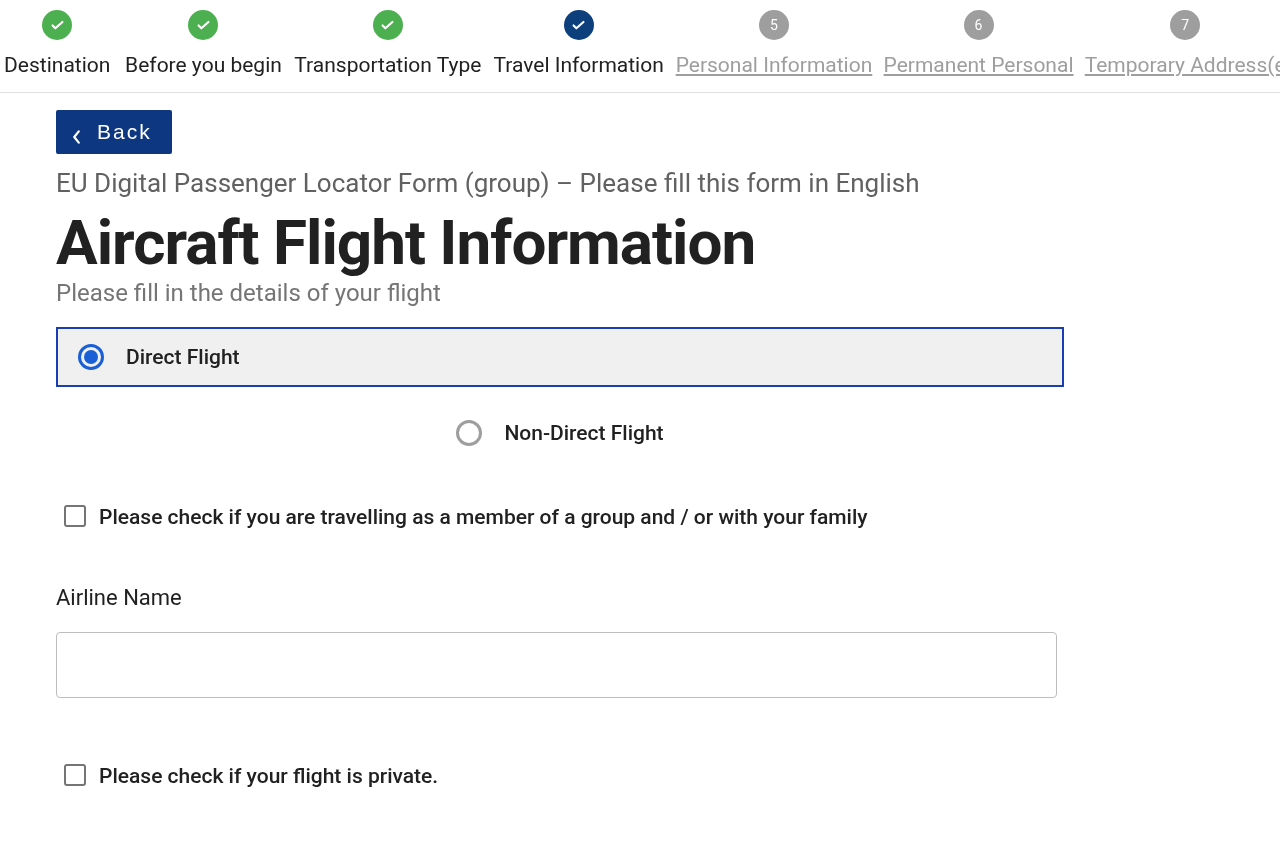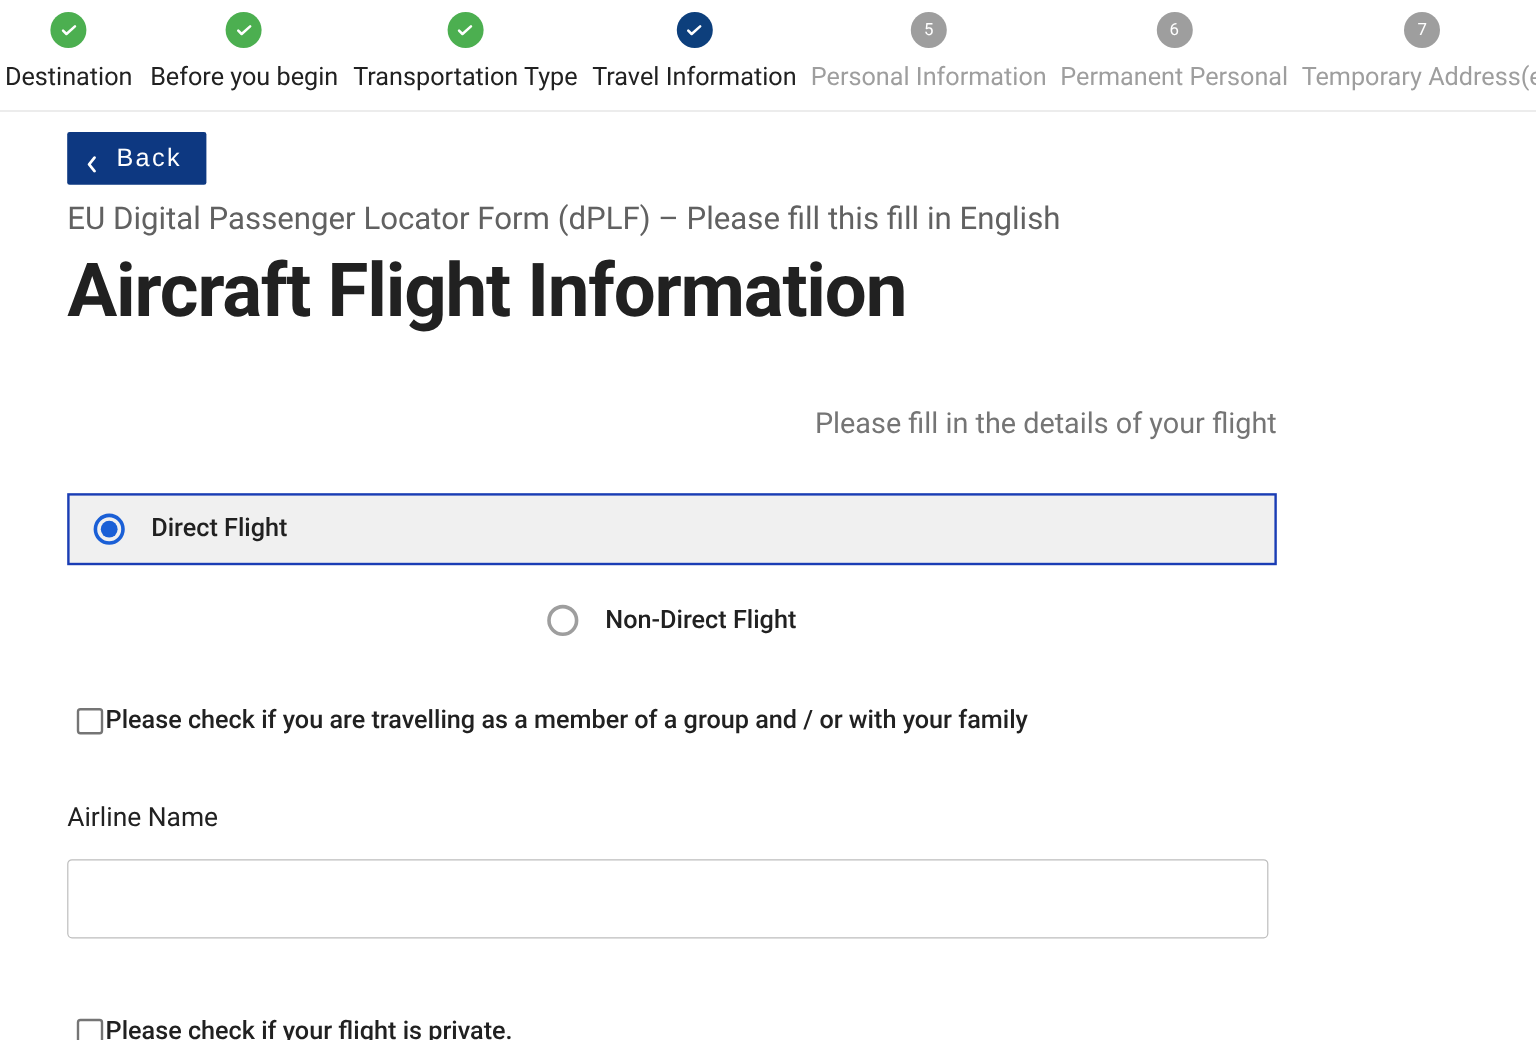--- a/index.html
+++ b/index.html
@@ -59,20 +59,21 @@
       font-weight: 400;
     }
     .step-label {
       font-size: 21px;
       color: #212121;
       font-weight: 400;
       white-space: nowrap;
     }
     .step-label.pending {
       color: #9e9e9e;
+      text-decoration: underline;
     }
     .content {
       padding: 17px 56px 40px 56px;
       max-width: 1120px;
     }
     .back-btn {
       background: #0d3881;
       color: #fff;
       border: none;
       padding: 10px 20px 10px 16px;
@@ -98,26 +99,24 @@
     .page-title {
       font-size: 62px;
       font-weight: 700;
       color: #212121;
       margin-top: 8px;
       letter-spacing: -1px;
     }
     .helper {
       font-size: 24px;
       color: #757575;
-      margin-top: 60px;
-      font-weight: 400;
-      text-align: right;
+      font-weight: 400;
     }
     .radio-group {
-      margin-top: 44px;
+      margin-top: 20px;
     }
     .radio-row {
       display: flex;
       align-items: center;
       gap: 22px;
       padding: 15px 20px;
       font-size: 21px;
       font-weight: 500;
       color: #212121;
       cursor: pointer;
@@ -146,22 +145,21 @@
     }
     .radio.checked::after {
       content: "";
       width: 14px;
       height: 14px;
       background: #1a5fd6;
       border-radius: 50%;
     }
     .checkbox-row {
       display: flex;
-      align-items: center;
-      gap: 2px;
+      gap: 13px;
       margin-top: 42px;
       padding-left: 8px;
       cursor: pointer;
     }
     .checkbox {
       width: 22px;
       height: 22px;
       border: 2px solid #757575;
       border-radius: 3px;
       flex-shrink: 0;
@@ -247,21 +245,21 @@
 </div>
 
 <div class="content">
   <button class="back-btn">
     <svg viewBox="0 0 8 12">
         <path d="M6 1L2 6l4 5" stroke="#fff" stroke-width="2" fill="none" stroke-linecap="round" stroke-linejoin="round"></path>
       </svg>
     <span>Back</span>
   </button>
 
-  <div class="subtitle">EU Digital Passenger Locator Form (dPLF) – Please fill this fill in English</div>
+  <div class="subtitle">EU Digital Passenger Locator Form (group) – Please fill this form in English</div>
 
   <h1 class="page-title">Aircraft Flight Information</h1>
 
   <div class="helper">Please fill in the details of your flight</div>
 
   <div class="radio-group">
     <div class="radio-row selected">
       <span class="radio checked"></span>
       <span>Direct Flight</span>
     </div>

